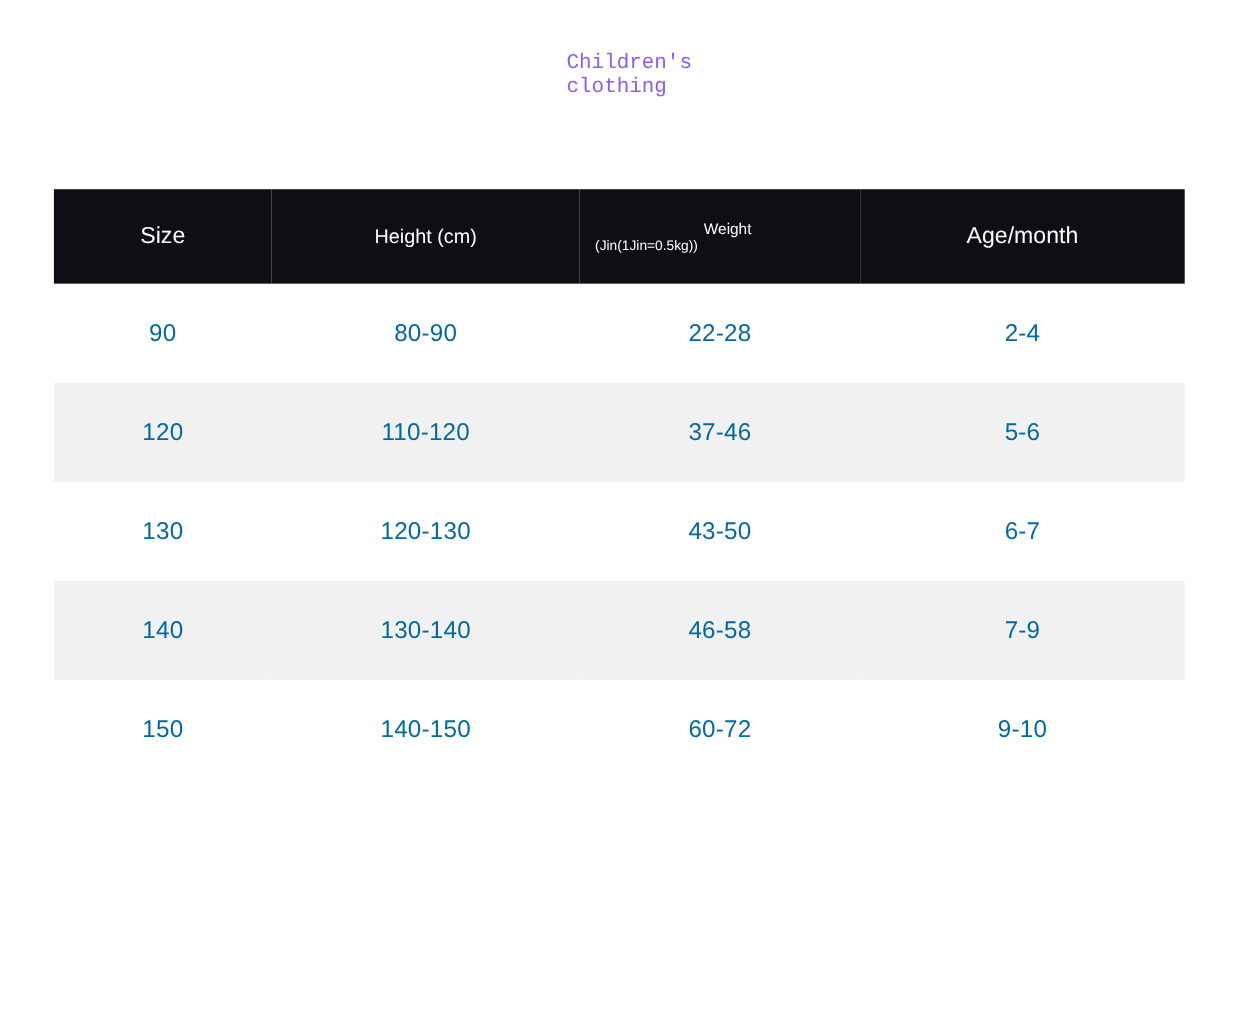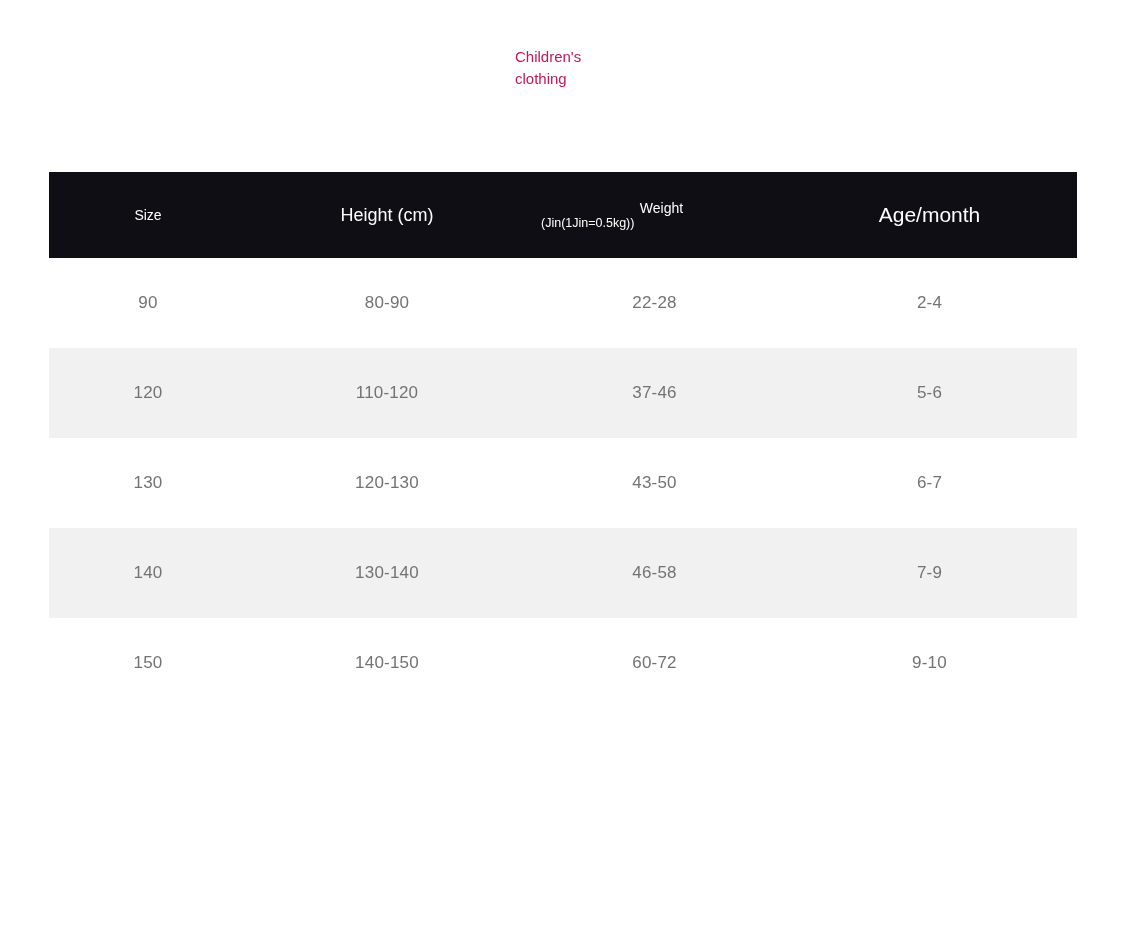--- a/index.html
+++ b/index.html
@@ -17,24 +17,24 @@
   .page {
     position: relative;
     width: 1125px;
     height: 937px;
   }
   .doc-title {
     position: absolute;
     left: 515px;
     top: 46px;
     width: 110px;
-    font-size: 15px;
+    font-size: 19px;
     line-height: 22px;
-    color: #be185d;
-    font-family: Liberation Sans, sans-serif;
+    color: #8b5cf6;
+    font-family: Liberation Mono, monospace;
     white-space: pre-line;
   }
   .size-table {
     position: absolute;
     left: 49px;
     top: 172px;
     width: 1028px;
     border-collapse: collapse;
     table-layout: fixed;
   }
@@ -42,21 +42,21 @@
     background: #0e0e14;
   }
   .size-table thead th {
     color: #ffffff;
     font-weight: normal;
     height: 86px;
     vertical-align: middle;
     text-align: center;
     padding: 0;
   }
-  .th-size      { width: 198px; font-size: 14px; }
+  .th-size      { width: 198px; font-size: 21px; }
   .th-height    { width: 280px; font-size: 18px; }
   .th-weight    { width: 255px; font-size: 21px; }
   .th-age       { width: 295px; font-size: 21px; }
 
   .th-weight .w-main {
     display: block;
     font-size: 14px;
     line-height: 16px;
     text-align: center;
     padding-left: 14px;
@@ -65,22 +65,22 @@
     display: block;
     font-size: 12.5px;
     line-height: 15px;
     text-align: left;
     padding-left: 14px;
   }
   .size-table tbody td {
     height: 90px;
     text-align: center;
     vertical-align: middle;
-    font-size: 17px;
-    color: #737373;
+    font-size: 22px;
+    color: #0369a1;
     padding: 0;
     letter-spacing: 0.2px;
   }
   .size-table tbody tr.odd-row {
     background: #ffffff;
   }
   .size-table tbody tr.even-row {
     background: #f1f1f1;
   }
   .cell-size   { font-size: 22px; }

